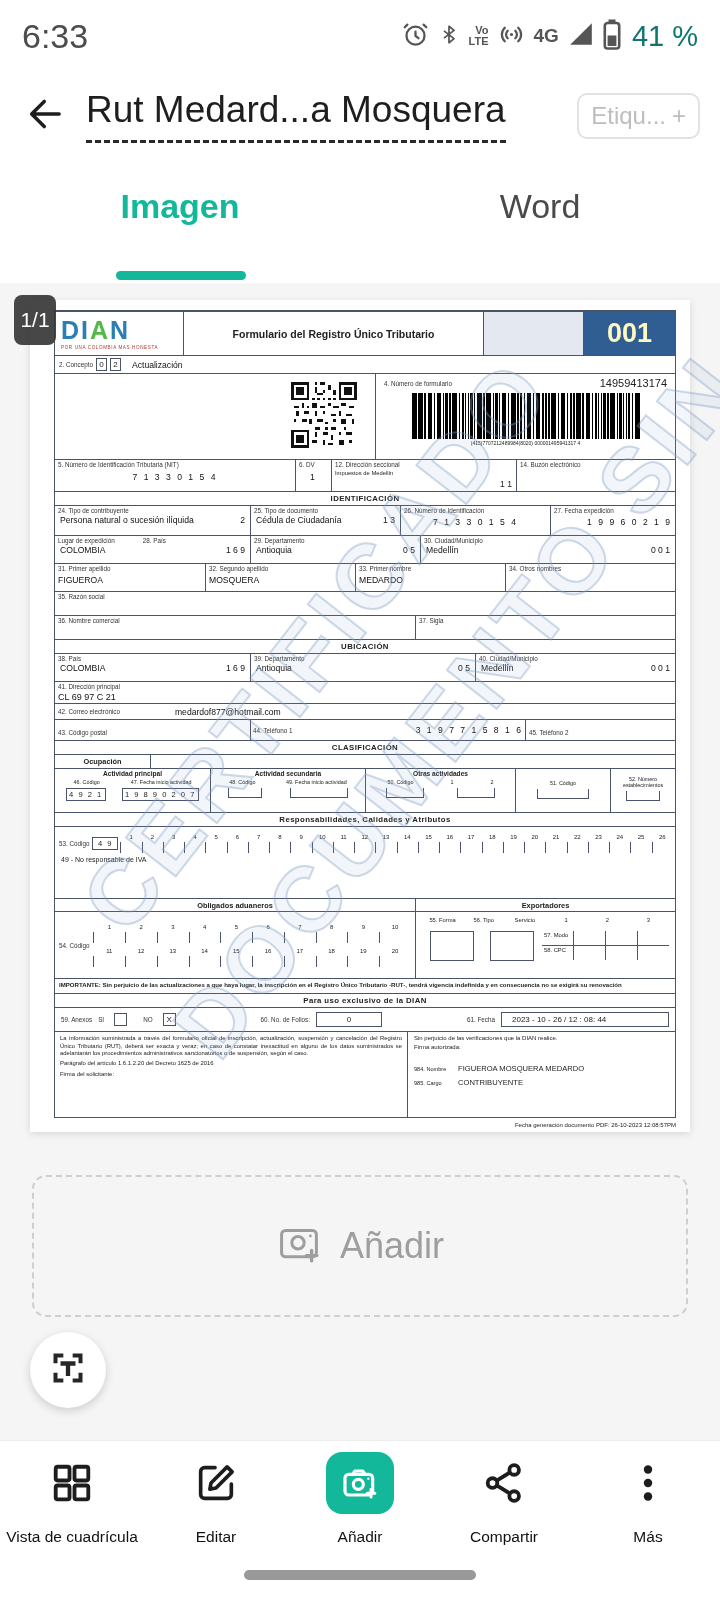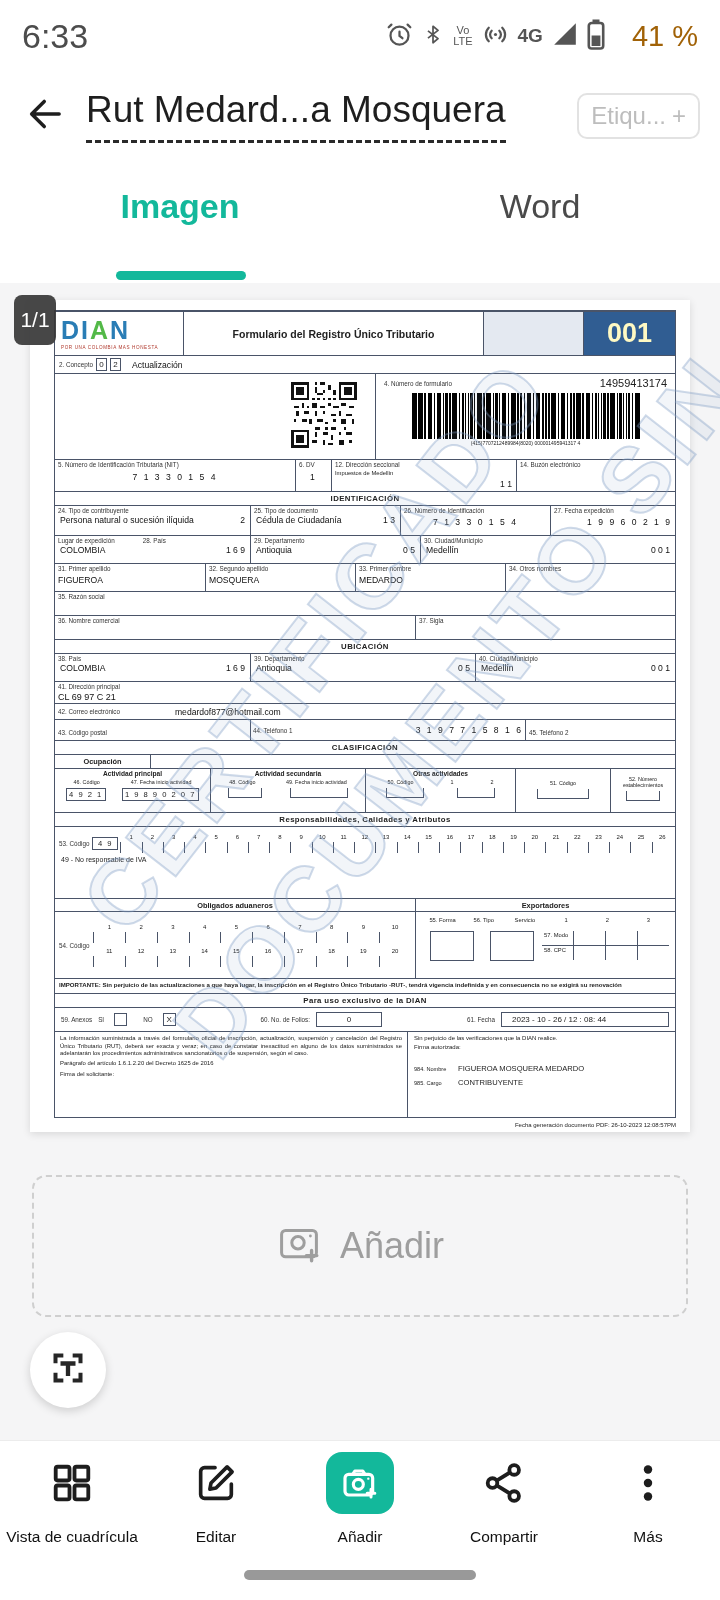--- a/index.html
+++ b/index.html
@@ -4,23 +4,23 @@
 <style>
   * { margin:0; padding:0; box-sizing:border-box; }
   html,body { width:720px; height:1600px; overflow:hidden; background:#fff;
     font-family:"Liberation Sans", sans-serif; }
 
   
   .status-bar { height:72px; display:flex; align-items:center; justify-content:space-between;
     padding:0 22px; background:#fff; }
   .sb-time { font-size:34px; color:#4c4c4c; }
   .sb-right { display:flex; align-items:center; gap:9px; color:#555; }
-  .sb-volte { font-size:11px; font-weight:normal; line-height:11px; text-align:center; color:#555; }
+  .sb-volte { font-size:11px; font-weight:bold; line-height:11px; text-align:right; color:#555; }
   .sb-4g { font-size:19px; font-weight:600; color:#555; }
-  .sb-batt-pct { font-size:29px; color:#a16207; margin-left:18px; }
+  .sb-batt-pct { font-size:29px; color:#0f766e; margin-left:2px; }
 
   
   .app-header { height:88px; display:flex; align-items:center; padding:0 20px; background:#fff; }
   .back-btn { width:52px; height:52px; display:flex; align-items:center; justify-content:center; }
   .doc-title { font-size:37px; color:#1e1e1e; margin-left:14px; white-space:nowrap;
     border-bottom:3px dashed #2a2a2a; padding-bottom:9px; max-width:460px; overflow:hidden; }
   .tag-chip { margin-left:auto; border:2px solid #e2e2e2; border-radius:10px; color:#bdbdbd;
     font-size:24px; padding:7px 12px; display:flex; align-items:center; gap:6px; background:#fff; }
 
   

